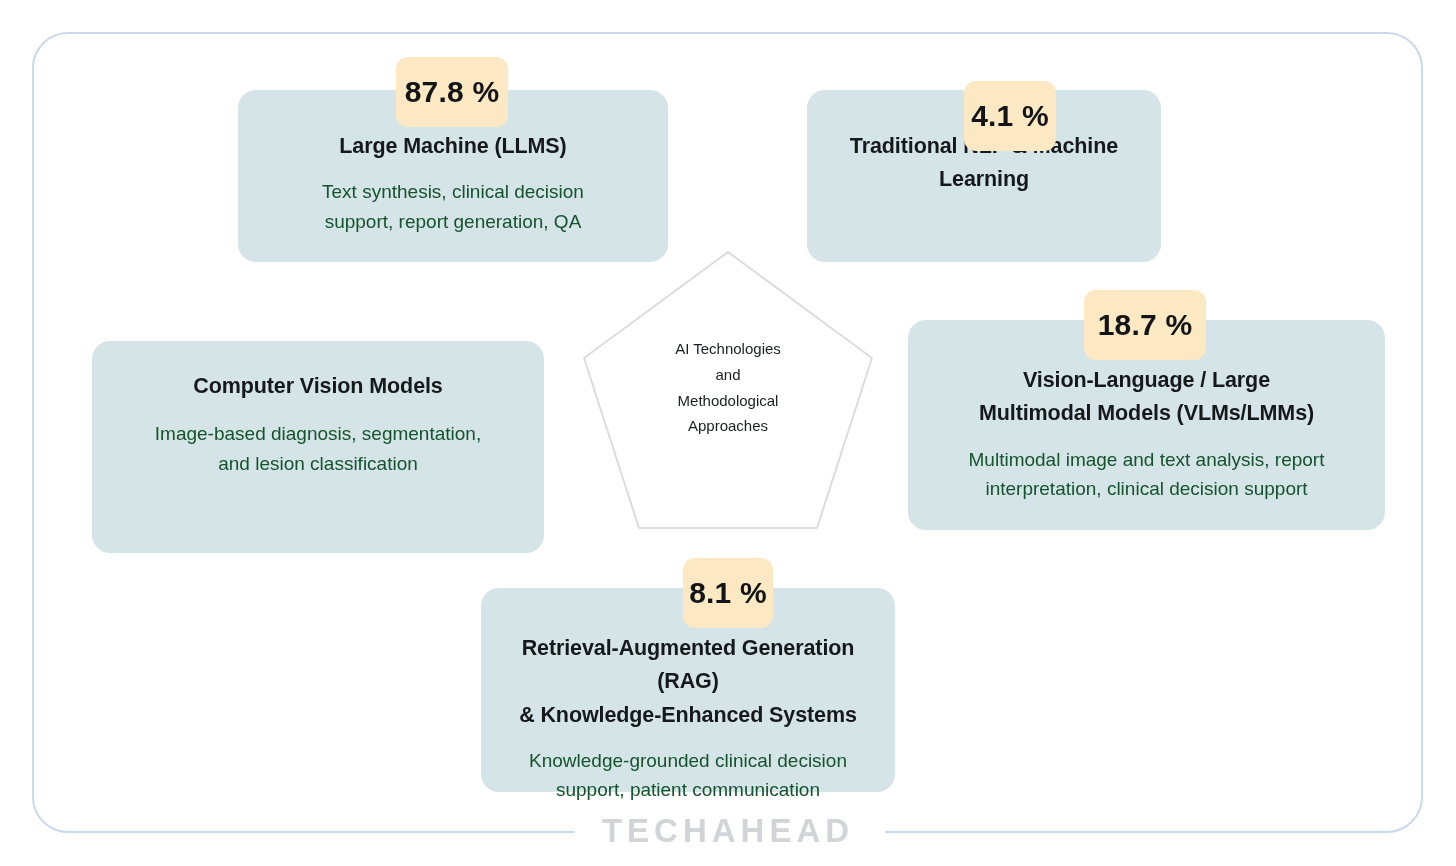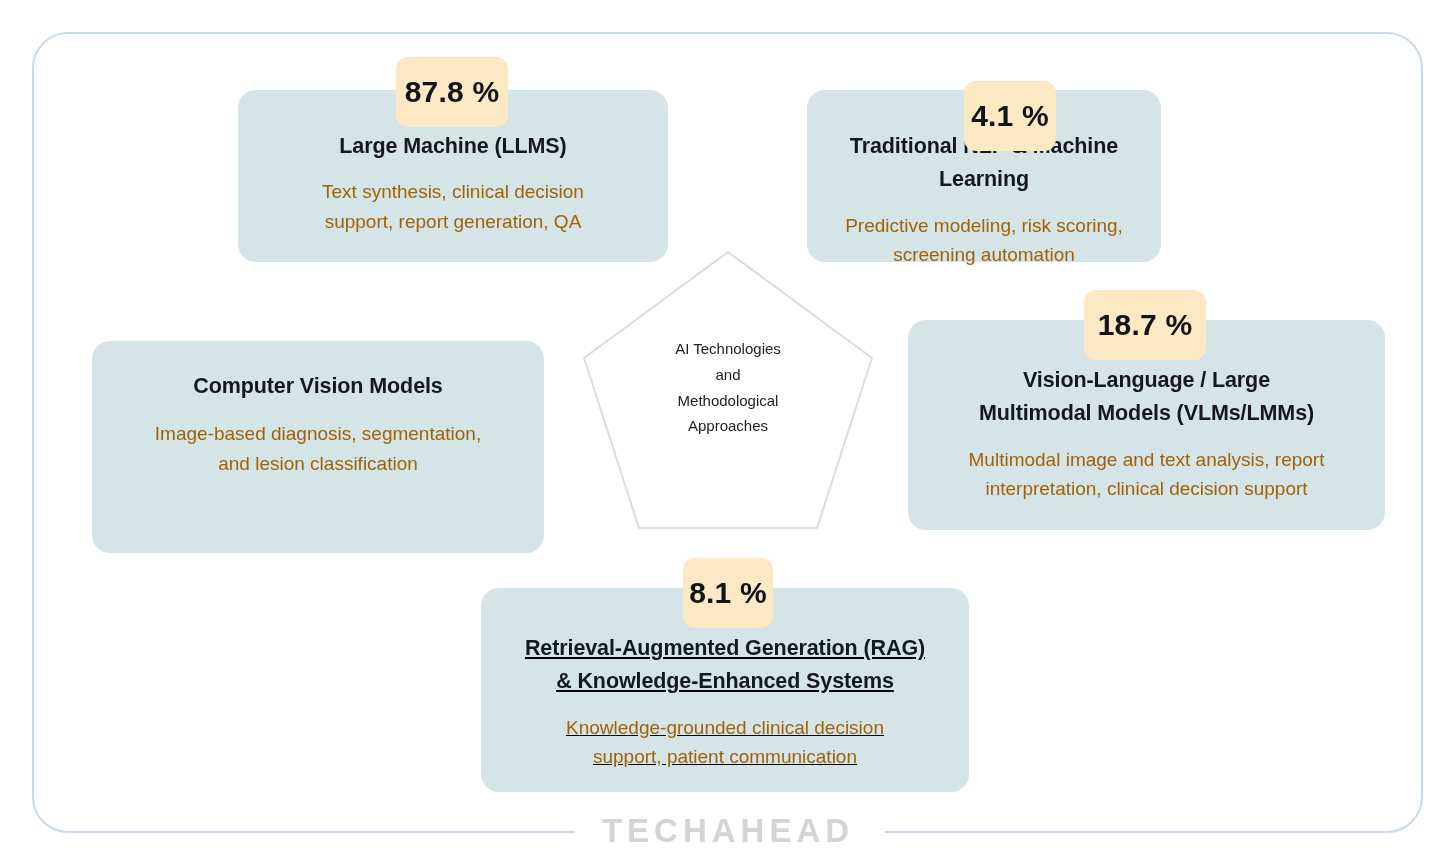--- a/index.html
+++ b/index.html
@@ -50,21 +50,21 @@
     color: #15191c;
     line-height: 1.55;
     letter-spacing: -0.1px;
     margin: 0;
     padding: 0 14px;
     white-space: pre-line;
   }
   .card-desc {
     font-size: 19px;
     font-weight: 400;
-    color: #a16207;
+    color: #14532d;
     line-height: 1.55;
     margin: 0;
     padding: 0 14px;
     white-space: pre-line;
   }
 
   
   .badge {
     position: absolute;
     background: #fce8c2;
@@ -84,21 +84,21 @@
   #badge-llm     { left: 396px; top: 57px;  width: 112px; height: 70px; }
 
   #card-nlp      { left: 807px; top: 90px;  width: 354px; height: 172px; padding-top: 40px; }
   #badge-nlp     { left: 964px; top: 57px;  width: 92px;  height: 70px; margin-top: 24px; }
 
   #card-cv       { left: 92px;  top: 341px; width: 452px; height: 212px; padding-top: 29px; }
 
   #card-vlm      { left: 908px; top: 320px; width: 477px; height: 210px; padding-top: 44px; }
   #badge-vlm     { left: 1084px; top: 290px; width: 122px; height: 70px; }
 
-  #card-rag      { left: 481px; top: 588px; width: 488px; height: 204px; padding-top: 44px; text-decoration: underline; }
+  #card-rag      { left: 481px; top: 588px; width: 414px; height: 204px; padding-top: 44px; }
   #badge-rag     { left: 683px; top: 558px; width: 90px;  height: 70px; }
 
   #card-llm .card-title, #card-nlp .card-title { margin-bottom: 14px; }
   #card-cv  .card-title { margin-bottom: 16px; }
   #card-vlm .card-title, #card-rag .card-title { margin-bottom: 14px; }
 
   
   #pentagon-wrap {
     position: absolute;
     left: 580px;
@@ -147,22 +147,20 @@
 
 <div class="card" id="card-llm">
   <div class="card-title">Large Machine (LLMS)</div>
   <div class="card-desc">Text synthesis, clinical decision
 support, report generation, QA</div>
 </div>
 <div class="badge" id="badge-llm">87.8 %</div>
 
 <div class="card" id="card-nlp">
   <div class="card-title">Traditional NLP &amp; Machine Learning</div>
-  <div class="card-desc">Predictive modeling, risk scoring,
-screening automation</div>
 </div>
 <div class="badge" id="badge-nlp">4.1 %</div>
 
 <div class="card" id="card-cv">
   <div class="card-title">Computer Vision Models</div>
   <div class="card-desc">Image-based diagnosis, segmentation,
 and lesion classification</div>
 </div>
 
 <div class="card" id="card-vlm">

